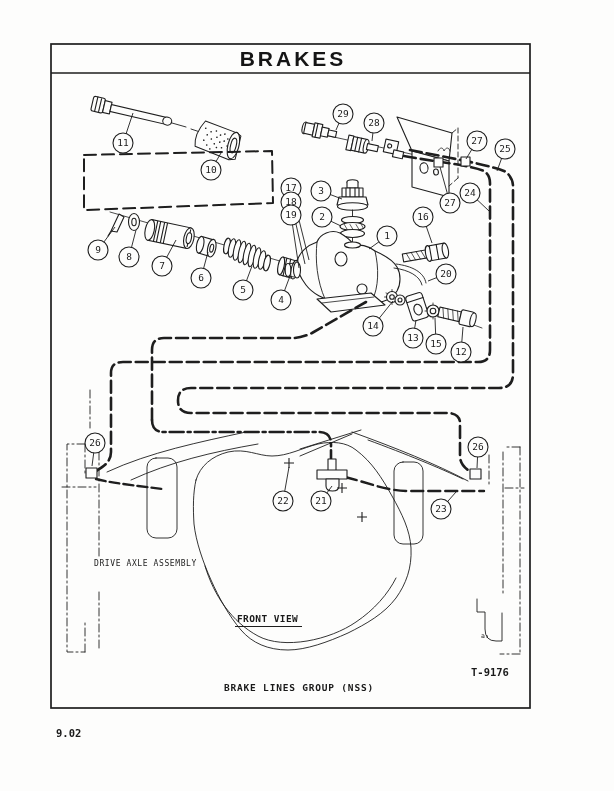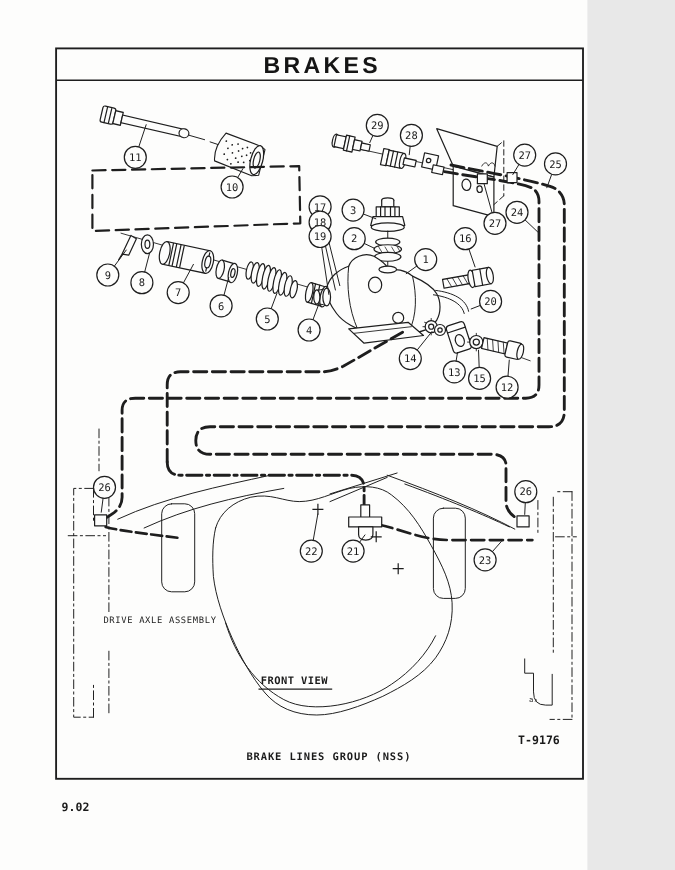--- a/index.html
+++ b/index.html
@@ -1,18 +1,18 @@
 <!DOCTYPE html>
 <html><head>
 <meta charset="utf-8">
 <style>
   html,body{margin:0;padding:0;background:#e8e8e8;}
   .canvas{
     position:relative;
-    width:534px;height:791px;
+    width:614px;height:791px;
     background:#fdfdfc;
     color:#1e1e1e;
     font-family:"DejaVu Sans Mono", monospace;
     overflow:hidden;
   }
   svg{position:absolute;left:0;top:0;}
   .wf{fill:#fdfdfc;}
   .t-title{
     font-family:"Liberation Sans", sans-serif;
     font-weight:bold;

